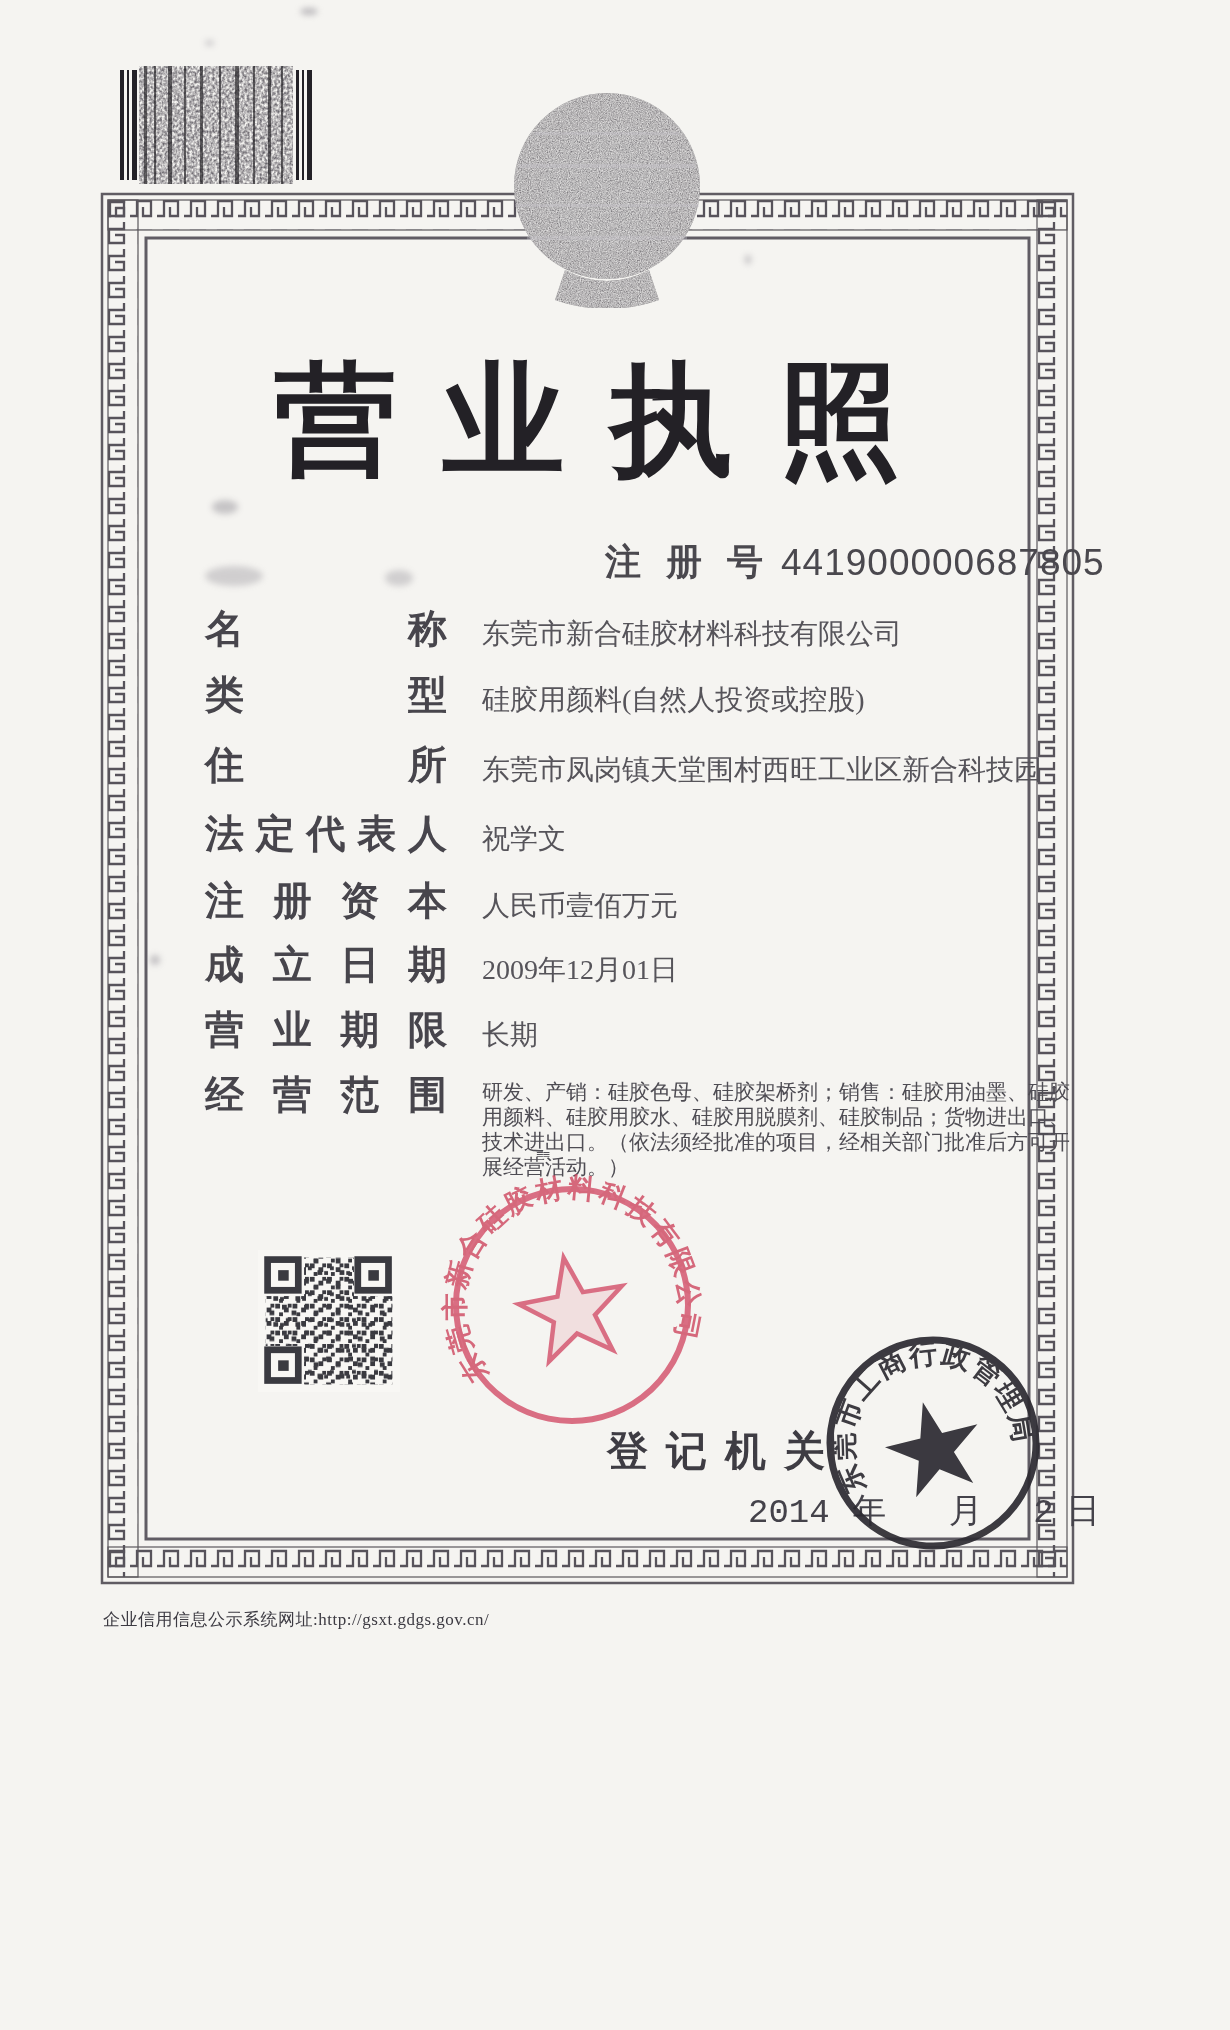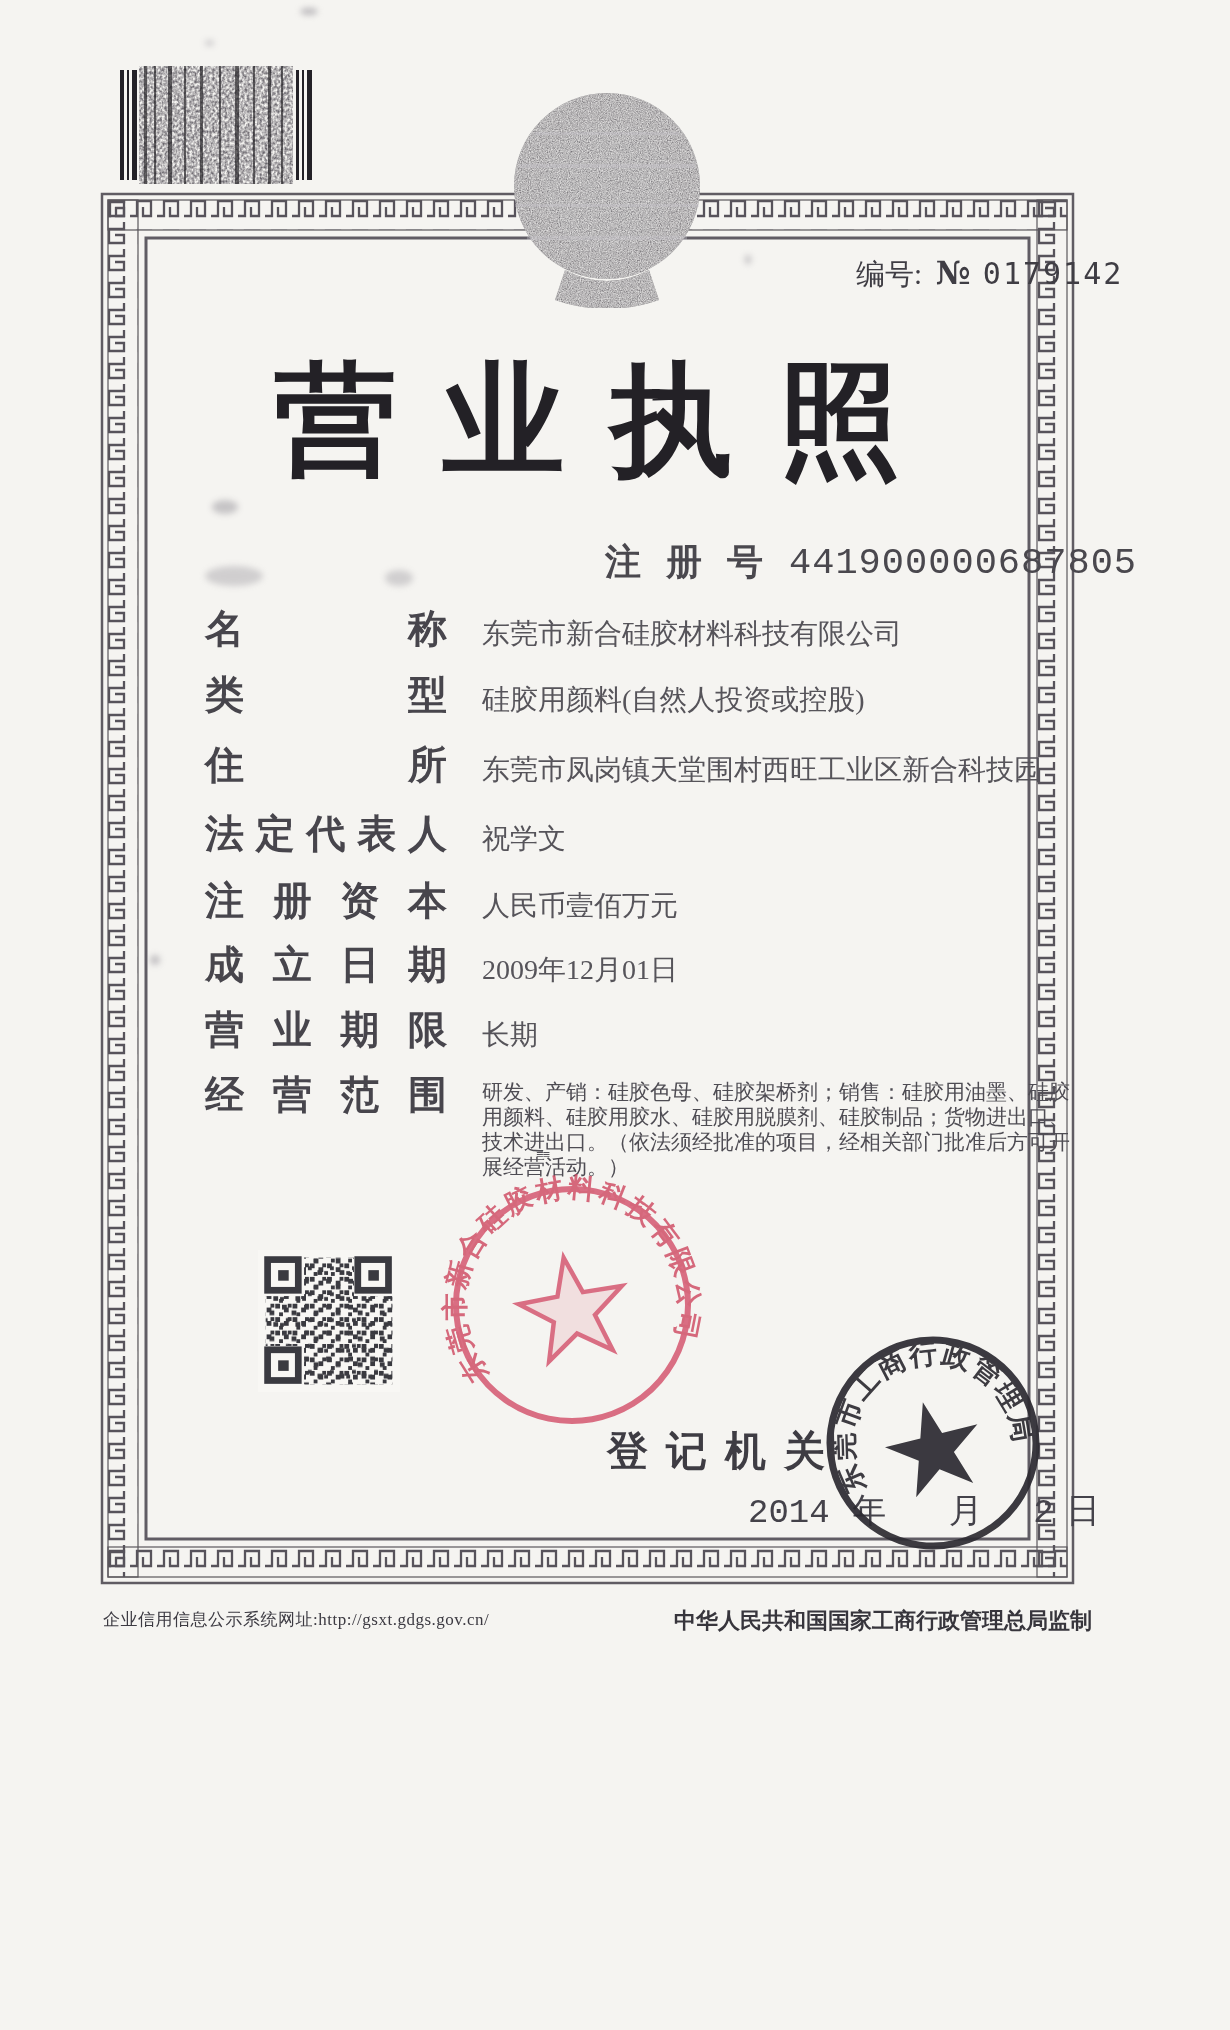--- a/index.html
+++ b/index.html
@@ -18,22 +18,22 @@
   .title{
     position:absolute;left:100px;top:340px;width:975px;margin:0;
     text-align:center;font-size:122px;font-weight:800;color:#232126;
     font-family:"DejaVu Sans",sans-serif;
     letter-spacing:46px;text-indent:46px;white-space:nowrap;
   }
   
   .regno{position:absolute;left:605px;top:538px;white-space:nowrap;}
   .regno-label{display:inline-flex;width:158px;justify-content:space-between;
     font-size:36px;font-weight:600;color:#4a484e;vertical-align:middle;}
-  .regno-value{font-size:37px;color:#4a484e;margin-left:26px;letter-spacing:1px;
-    font-family:Liberation Mono, monospace;vertical-align:middle;}
+  .regno-value{font-size:37px;color:#4a484e;margin-left:18px;letter-spacing:1px;
+    font-family:Liberation Sans, sans-serif;vertical-align:middle;}
   
   .row{position:absolute;left:205px;width:870px;display:flex;align-items:flex-start;}
   .row-label{width:242px;flex-shrink:0;display:flex;justify-content:space-between;
     font-size:39px;font-weight:600;color:#47454c;line-height:1.1;}
   .row-value{margin-left:35px;font-size:28px;color:#56545a;padding-top:8px;line-height:1.25;}
   .row--scope .row-value{font-size:21px;line-height:25px;width:600px;padding-top:6px;color:#4e4c53;}
   
   .registry-label{position:absolute;left:607px;top:1424px;width:218px;display:flex;
     justify-content:space-between;font-size:41px;font-weight:600;color:#3e3c43;}
   .date-line{position:absolute;left:748px;top:1488px;font-size:34px;color:#44424a;white-space:nowrap;}
@@ -120,23 +120,20 @@
       <circle cx="102" cy="100" r="64" fill="#57525c"></circle>
     </g>
     <g fill="#c9c6cd" opacity="0.35">
       <rect x="14" y="78" width="176" height="4"></rect>
       <rect x="10" y="118" width="184" height="3"></rect>
       <rect x="22" y="150" width="160" height="4"></rect>
       <rect x="30" y="46" width="144" height="3"></rect>
     </g>
   </svg>
 
-  <div class="serial">
-    <span>编号:</span><span class="no-sym">№</span><span class="no-digits">0179142</span>
-  </div>
 
   <h1 class="title">营业执照</h1>
 
   <div class="regno">
     <span class="regno-label">
         <span>注</span>
         <span>册</span>
         <span>号</span>
       </span><span class="regno-value">441900000687805</span>
   </div>
@@ -277,21 +274,20 @@
       <circle cx="120" cy="120" r="103" fill="none" stroke="#2c2a31" stroke-width="7"></circle>
       <path d="M120,78 L131.2,112.6 L167.6,112.5 L138.1,133.9 L149.4,168.5 L120,147 L90.6,168.5 L101.9,133.9 L72.4,112.5 L108.8,112.6 Z" fill="#2c2a31"></path>
       <path id="regArc" d="M 44.8 147.4 A 80 80 0 1 1 195.2 147.4" fill="none"></path>
       <text font-size="28" font-weight="bold" fill="#2e2c33" letter-spacing="2" font-family="Liberation Serif,serif">
         <textPath href="#regArc" xlink:href="#regArc">东莞市工商行政管理局</textPath>
       </text>
     </g>
   </svg>
 
   <div class="footer-left">企业信用信息公示系统网址:http://gsxt.gdgs.gov.cn/</div>
-  <div class="footer-right">中华人民共和国国家工商行政管理总局监制</div>
 
   <div class="smudge" style="left:212px;top:500px;width:26px;height:14px"></div>
   <div class="smudge" style="left:205px;top:566px;width:58px;height:20px;opacity:.35"></div>
   <div class="smudge" style="left:385px;top:570px;width:28px;height:16px;opacity:.35"></div>
   <div class="smudge" style="left:150px;top:955px;width:10px;height:10px;opacity:.5"></div>
   <div class="smudge" style="left:300px;top:8px;width:18px;height:7px;opacity:.55"></div>
   <div class="smudge" style="left:205px;top:40px;width:9px;height:6px;opacity:.4"></div>
   <div class="smudge" style="left:745px;top:255px;width:6px;height:9px;opacity:.5"></div>
 
 </div>

